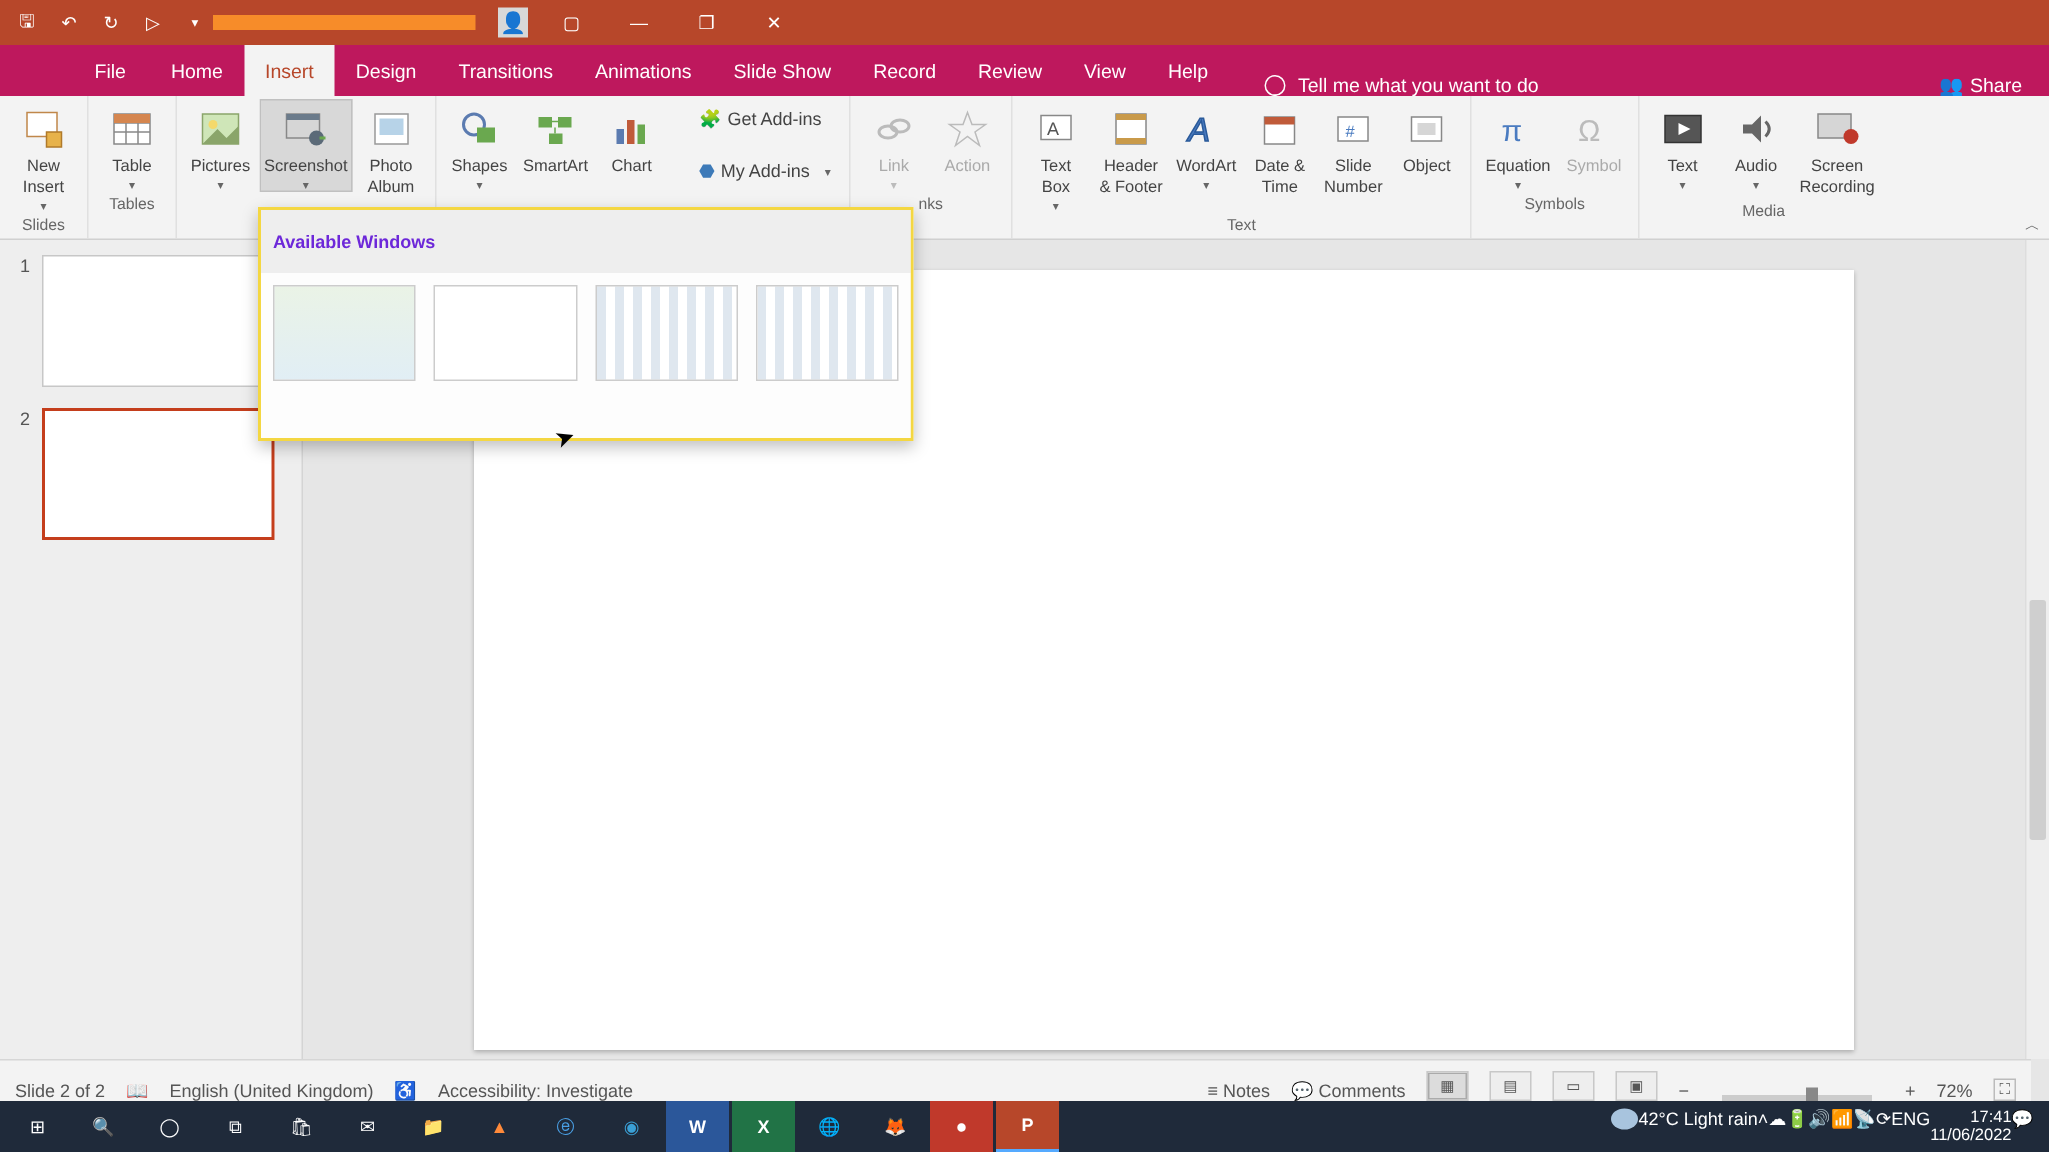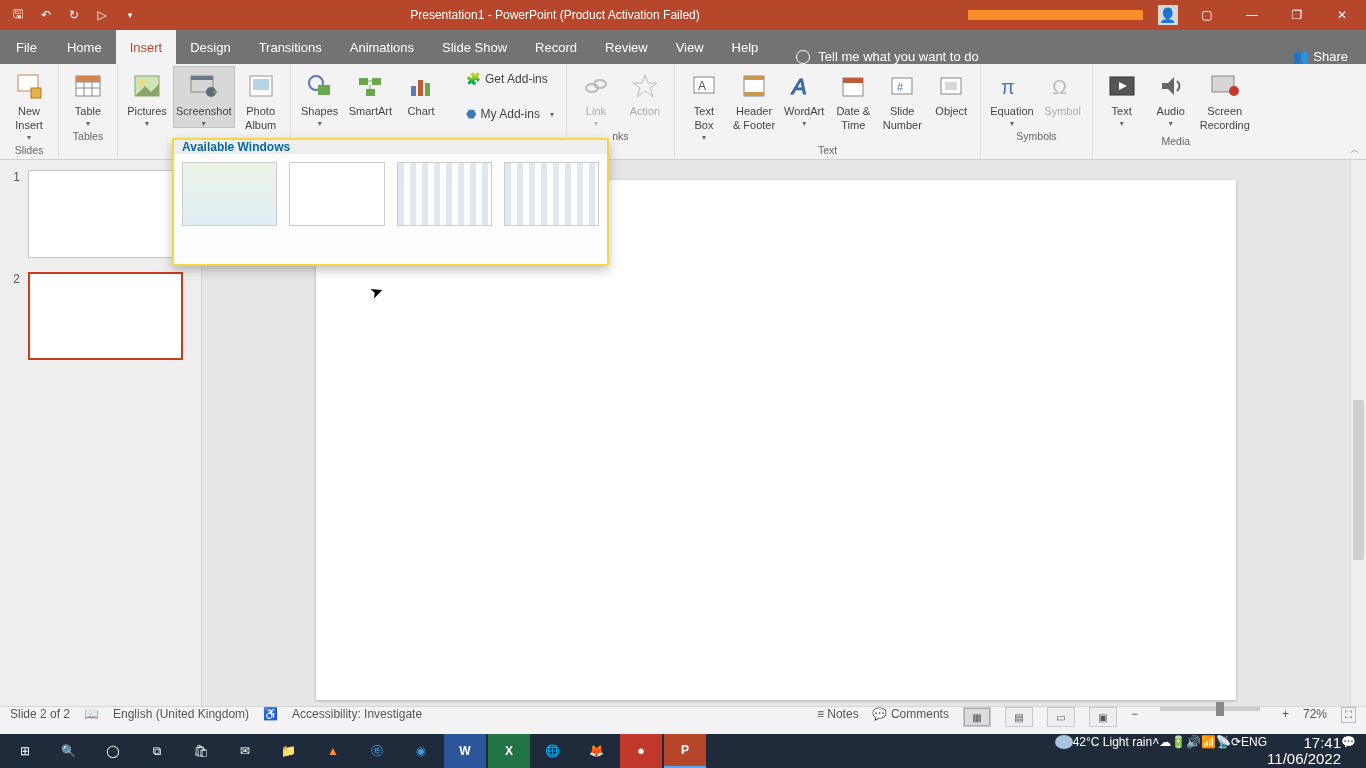--- a/index.html
+++ b/index.html
@@ -9,21 +9,21 @@
 .titlebar { height: 30px; background: #b7472a; display: flex; align-items: center; color: #fff; font-size: 12px; }
 .qat { display: flex; align-items: center; gap: 4px; padding-left: 6px; }
 .qat-btn { width: 24px; height: 24px; display: flex; align-items: center; justify-content: center; color:#fff; }
 .title-center { flex: 1; text-align: center; }
 .title-right { display: flex; align-items: center; gap: 1px; padding-right: 2px; }
 .redact { width: 175px; height: 10px; background: #f78c29; margin-right: 8px; }
 .win-btn { width: 44px; height: 30px; display: flex; align-items:center; justify-content:center; color:#fff; }
 .avatar { width:20px; height:20px; background:#d8d8d8; display:flex; align-items:center; justify-content:center; color:#666; font-size:14px; margin: 0 6px; }
 
 
-.tabs { height: 34px; background: #737373; display:flex; align-items:flex-end; }
+.tabs { height: 34px; background: #be185d; display:flex; align-items:flex-end;padding-left:47px; }
 .tab { padding: 0 14px; height: 34px; display:flex; align-items:center; color:#fff; font-size:13px; cursor:pointer; }
 .tab.active { background: #f3f3f3; color:#b7472a;margin-top:36px; }
 .tab.file { color:#fff; font-weight:400; padding: 0 16px; }
 .tell-me-wrap { display:flex; align-items:center; color:#fff; font-size:13px; gap:8px; margin-left:24px; }
 .bulb { width:14px;height:14px; border:1px solid #fff; border-radius:50%; position:relative;}
 .bulb::after{content:"";position:absolute;width:2px;height:4px;background:#fff;bottom:-4px;left:5px;}
 .share { margin-left:auto; padding-right:18px; color:#fff; font-size:13px; display:flex; align-items:center; gap:4px;}
 
 
 .ribbon { height: 96px; background: #f3f3f3; border-bottom:1px solid #d0d0d0; display:flex; position:relative; }
@@ -50,57 +50,56 @@
 .thumb-num { width:12px; font-size:12px; color:#555; text-align:right; }
 .thumb { width:155px; height:88px; background:#fff; border:1px solid #c7c7c7; }
 .thumb.sel { border:2px solid #c43e1c; }
 .canvas-area { flex:1; position:relative; display:flex; align-items:flex-start; justify-content:center; padding:18px 40px; overflow:hidden; }
 .slide { width:920px; height:520px; background:#fff; box-shadow: 0 1px 3px rgba(0,0,0,0.25); margin-top:2px; }
 .vscroll { width:16px; background:#eee; border-left:1px solid #ddd; position:relative; }
 .vscroll .thumbv { position:absolute; left:2px; right:2px; top:240px; height:160px; background:#cfcfcf; border-radius:2px; }
 
 
 .shot-panel { position:absolute; top:138px; left:172px; width:437px; background:#fff; border:2px solid #f4d742; box-shadow: 0 4px 10px rgba(0,0,0,0.25); z-index:50; }
-.shot-header { background:#eee; color:#0369a1; font-size:12px; padding:0 8px; font-weight:600; }
+.shot-header { background:#eee; color:#6d28d9; font-size:12px; padding:14px 8px; font-weight:600; }
 .shot-body { padding:8px; display:flex; gap:12px; min-height:110px; background:#fdfdfd; }
 .shot-thumb { width:96px; height:64px; background: linear-gradient(#eaf3e6,#e1eef5); border:1px solid #ccc; }
 .shot-thumb.complex { background: repeating-linear-gradient(90deg,#dfe7ef 0 6px,#fff 6px 12px); }
 .shot-footer { background:#d0d0d0; padding:6px 8px; display:flex; align-items:center; gap:8px; font-size:12.5px; color:#333; position:relative; }
 .shot-footer .clip-ic { width:14px;height:14px;background:#fff;border:1px solid #999;display:inline-block;}
 .shot-footer .grip { position:absolute; right:4px; bottom:2px; font-size:9px; color:#888; }
 .cursor-arrow { position:absolute; left:370px; top:282px; z-index:60; font-size:16px; color:#000; transform: rotate(-20deg); }
 
 
-.statusbar { position:absolute; bottom:34px; left:0; right:0; height:28px; background:#f3f3f3; border-top:1px solid #d6d6d6; display:flex; align-items:flex-start; font-size:12px; color:#555; padding:0 10px; gap:14px; }
+.statusbar { position:absolute; bottom:34px; left:0; right:12px; height:28px; background:#f3f3f3; border-top:1px solid #d6d6d6; display:flex; align-items:flex-end; font-size:12px; color:#555; padding:0 10px; gap:14px; }
 .statusbar .sp { flex:1; }
 .view-btn { width:28px; height:20px; border:1px solid #c8c8c8; background:#eee; display:flex; align-items:center; justify-content:center; font-size:10px; }
 .view-btn.active { background:#dcdcdc; box-shadow: inset 0 0 0 1px #aaa; }
 .zoom-track { width:100px; height:4px; background:#ccc; position:relative; margin:0 8px; }
 .zoom-knob { position:absolute; width:8px; height:14px; background:#888; top:-5px; left:56px; }
 
 
 .taskbar { position:absolute; bottom:0; left:0; right:0; height:34px; background:#1f2a3a; display:flex; align-items:center; padding:0 4px; gap:2px; color:#fff; font-size:12px; }
 .task-btn { width:42px; height:34px; display:flex; align-items:center; justify-content:center; }
 .task-btn.active { border-bottom:2px solid #55aaff; background:#2e3b50; }
 .tray { margin-left:auto; display:flex; align-items:flex-start; gap:0; padding-right:6px; }
-.tray-time { text-align:right; line-height:1.1; font-size:15px; }
+.tray-time { text-align:right; line-height:1.1; font-size:11px; }
 .weather-ic { width:18px;height:14px;border-radius:50% 50% 50% 50%;background:#a8c4de; position:relative;}
 </style>
 </head>
 <body>
 
 <div class="titlebar">
   <div class="qat">
     <div class="qat-btn">🖫</div>
     <div class="qat-btn">↶</div>
     <div class="qat-btn">↻</div>
     <div class="qat-btn">▷</div>
     <div class="qat-btn" style="font-size:9px;">▾</div>
   </div>
-  <div class="title-center">Presentation1  -  PowerPoint (Product Activation Failed)</div>
   <div class="title-right">
     <div class="redact"></div>
     <div class="avatar">👤</div>
     <div class="win-btn">▢</div>
     <div class="win-btn">—</div>
     <div class="win-btn">❐</div>
     <div class="win-btn">✕</div>
   </div>
 </div>
 

